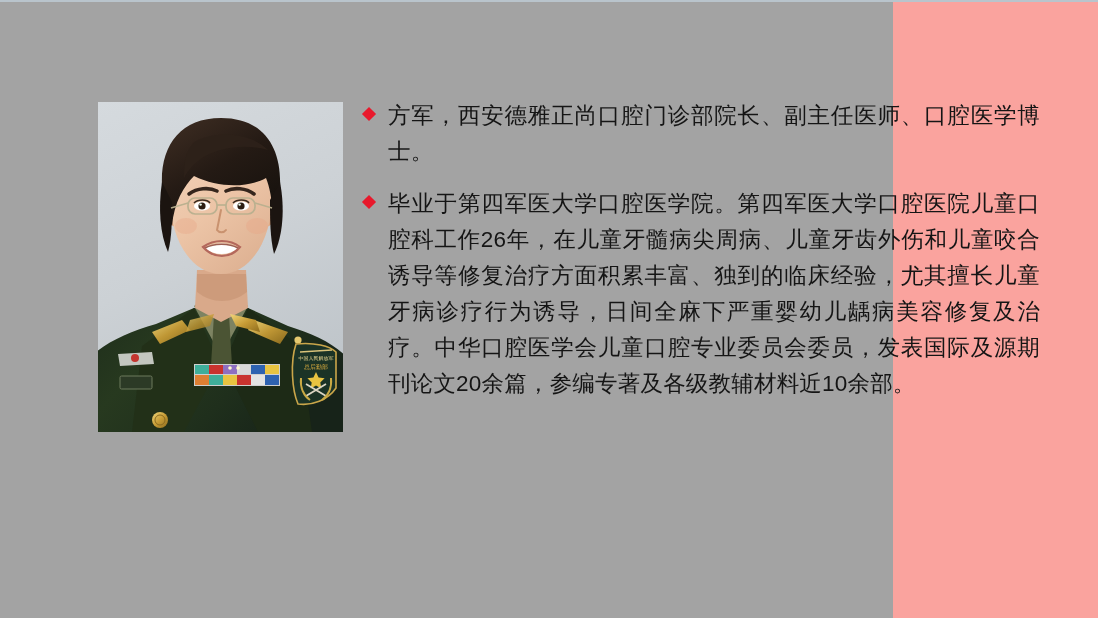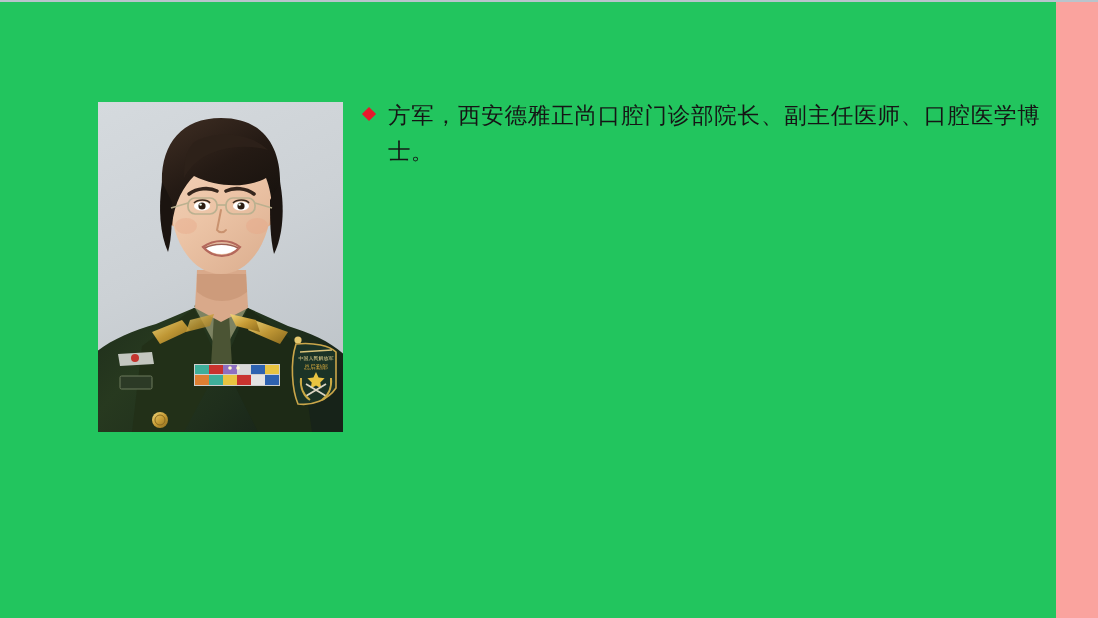--- a/index.html
+++ b/index.html
@@ -9,23 +9,23 @@
   body {
     width: 1098px;
     height: 618px;
     overflow: hidden;
     background: #faa39e;
     font-family: "Liberation Sans", "DejaVu Sans", sans-serif;
   }
 
   #slide {
     position: relative;
-    width: 1056px;
+    width: 893px;
     height: 618px;
-    background: #22c55e;
+    background: #a3a3a3;
   }
 
   
   #top-edge-strip {
     position: absolute;
     left: 0;
     top: 0;
     width: 1098px;
     height: 2px;
     background: #b9c4cc;
@@ -241,16 +241,22 @@
 
   <div id="bio-text-block">
 
     <div class="bullet-row">
       <span class="bullet-marker">
         <span class="diamond"></span>
       </span>
       <span class="bullet-text">方军，西安德雅正尚口腔门诊部院长、副主任医师、口腔医学博士。</span>
     </div>
 
+    <div class="bullet-row">
+      <span class="bullet-marker">
+        <span class="diamond"></span>
+      </span>
+      <span class="bullet-text">毕业于第四军医大学口腔医学院。第四军医大学口腔医院儿童口腔科工作26年，在儿童牙髓病尖周病、儿童牙齿外伤和儿童咬合诱导等修复治疗方面积累丰富、独到的临床经验，尤其擅长儿童牙病诊疗行为诱导，日间全麻下严重婴幼儿龋病美容修复及治疗。中华口腔医学会儿童口腔专业委员会委员，发表国际及源期刊论文20余篇，参编专著及各级教辅材料近10余部。</span>
+    </div>
 
   </div>
 
 </div>
 
 </body></html>

